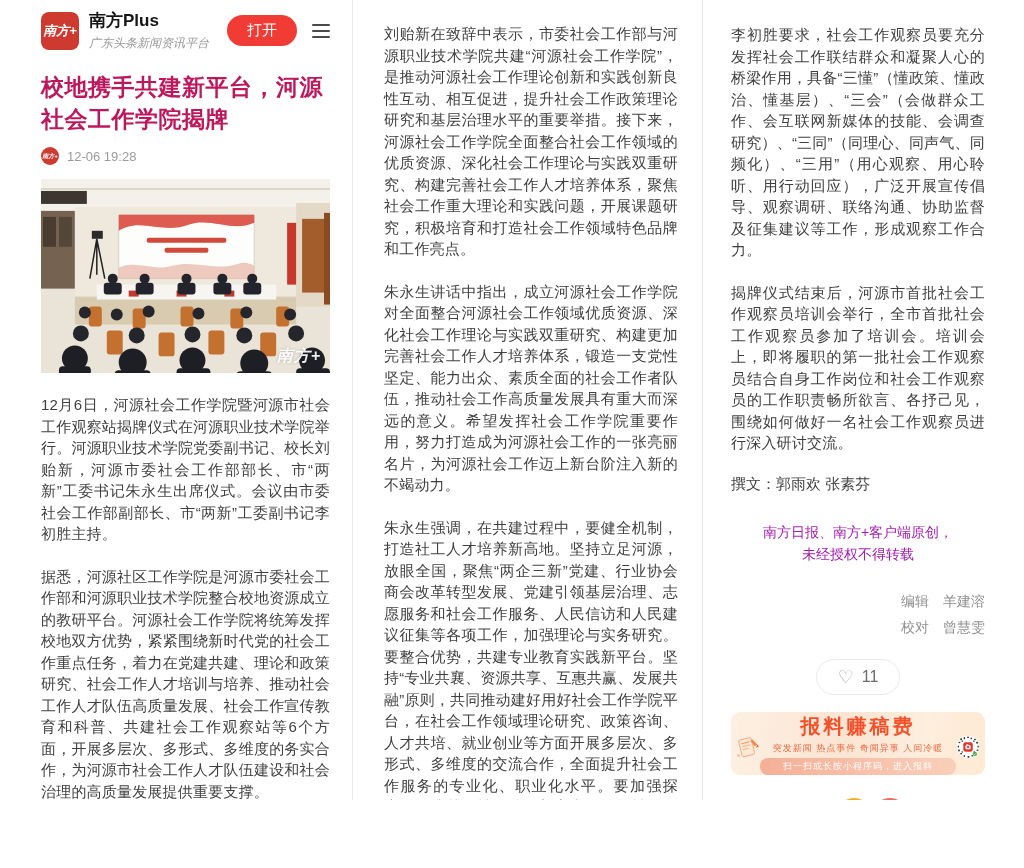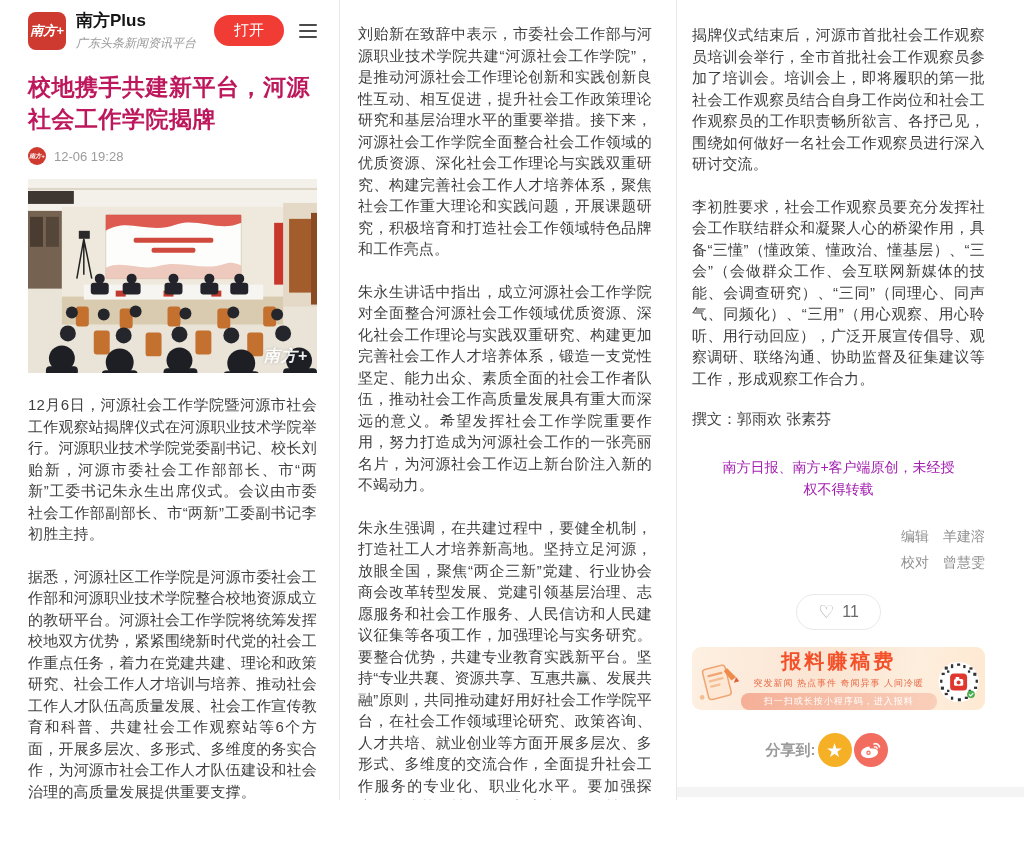--- a/index.html
+++ b/index.html
@@ -1,19 +1,19 @@
 <!DOCTYPE html>
 <html><head>
 <meta charset="utf-8">
 <style>
   * { margin:0; padding:0; box-sizing:border-box; }
   html,body { width:1024px; height:868px; overflow:hidden; background:#fff;
     font-family:"Liberation Sans","DejaVu Sans",sans-serif; }
   .page { display:flex; width:1024px; height:868px; }
-  .col { height:800px; overflow:hidden; }
+  .col { height:800px; overflow:hidden;margin-left:13px; }
   .col-left  { width:340px; border-right:1px solid #e8e8e8; padding:9px 22px 0 28px; }
   .col-mid   { width:337px; border-right:1px solid #e8e8e8; padding:23px 24px 0 18px; }
   .col-right { flex:1; padding:24px 39px 0 15px; }
 
   
   .app-header { display:flex; align-items:center; }
   .logo { width:38px; height:38px; background:#ce3a30; border-radius:8px; color:#fff;
     display:flex; align-items:center; justify-content:center; font-style:italic;
     font-weight:700; font-size:13px; flex:none; }
   .app-meta { margin-left:10px; flex:1; min-width:0; }
@@ -255,22 +255,22 @@
     </figure>
   </div>
 
   <div class="col col-mid">
     <p class="body-p">刘贻新在致辞中表示，市委社会工作部与河源职业技术学院共建“河源社会工作学院”，是推动河源社会工作理论创新和实践创新良性互动、相互促进，提升社会工作政策理论研究和基层治理水平的重要举措。接下来，河源社会工作学院全面整合社会工作领域的优质资源、深化社会工作理论与实践双重研究、构建完善社会工作人才培养体系，聚焦社会工作重大理论和实践问题，开展课题研究，积极培育和打造社会工作领域特色品牌和工作亮点。</p>
     <p class="body-p">朱永生讲话中指出，成立河源社会工作学院对全面整合河源社会工作领域优质资源、深化社会工作理论与实践双重研究、构建更加完善社会工作人才培养体系，锻造一支党性坚定、能力出众、素质全面的社会工作者队伍，推动社会工作高质量发展具有重大而深远的意义。希望发挥社会工作学院重要作用，努力打造成为河源社会工作的一张亮丽名片，为河源社会工作迈上新台阶注入新的不竭动力。</p>
     <p class="body-p">朱永生强调，在共建过程中，要健全机制，打造社工人才培养新高地。坚持立足河源，放眼全国，聚焦“两企三新”党建、行业协会商会改革转型发展、党建引领基层治理、志愿服务和社会工作服务、人民信访和人民建议征集等各项工作，加强理论与实务研究。要整合优势，共建专业教育实践新平台。坚持“专业共襄、资源共享、互惠共赢、发展共融”原则，共同推动建好用好社会工作学院平台，在社会工作领域理论研究、政策咨询、人才共培、就业创业等方面开展多层次、多形式、多维度的交流合作，全面提升社会工作服务的专业化、职业化水平。要加强探索，形成基层社会治理新亮点。聚焦社会工作重大理论和实践问题，市、县（区）一体共同参与，发挥各自优势，强化协同配合，以联合开展专题调研、共建产学研深度融合的实践基地等各种方式，积极培育和打造社会工作领域特色品牌和工作亮点。</p>
   </div>
 
   <div class="col col-right">
+    <p class="body-p">李初胜要求，社会工作观察员要充分发挥社会工作联结群众和凝聚人心的桥梁作用，具备“三懂”（懂政策、懂政治、懂基层）、“三会”（会做群众工作、会互联网新媒体的技能、会调查研究）、“三同”（同理心、同声气、同频化）、“三用”（用心观察、用心聆听、用行动回应），广泛开展宣传倡导、观察调研、联络沟通、协助监督及征集建议等工作，形成观察工作合力。</p>
     <p class="body-p">揭牌仪式结束后，河源市首批社会工作观察员培训会举行，全市首批社会工作观察员参加了培训会。培训会上，即将履职的第一批社会工作观察员结合自身工作岗位和社会工作观察员的工作职责畅所欲言、各抒己见，围绕如何做好一名社会工作观察员进行深入研讨交流。</p>
-    <p class="body-p">李初胜要求，社会工作观察员要充分发挥社会工作联结群众和凝聚人心的桥梁作用，具备“三懂”（懂政策、懂政治、懂基层）、“三会”（会做群众工作、会互联网新媒体的技能、会调查研究）、“三同”（同理心、同声气、同频化）、“三用”（用心观察、用心聆听、用行动回应），广泛开展宣传倡导、观察调研、联络沟通、协助监督及征集建议等工作，形成观察工作合力。</p>
     <p class="byline-p">撰文：郭雨欢 张素芬</p>
 
     <div class="copyright">南方日报、南方+客户端原创，未经授权不得转载</div>
 
     <div class="credits">
       <div>
         <span>编辑</span><span class="name">羊建溶</span>
       </div>
       <div>
         <span>校对</span><span class="name">曾慧雯</span>

